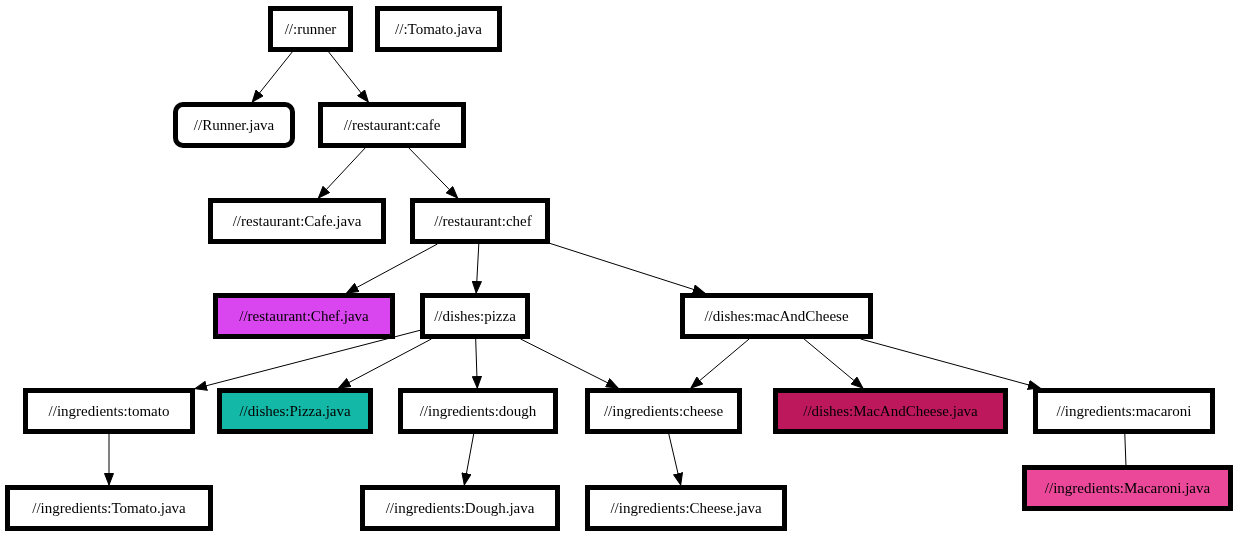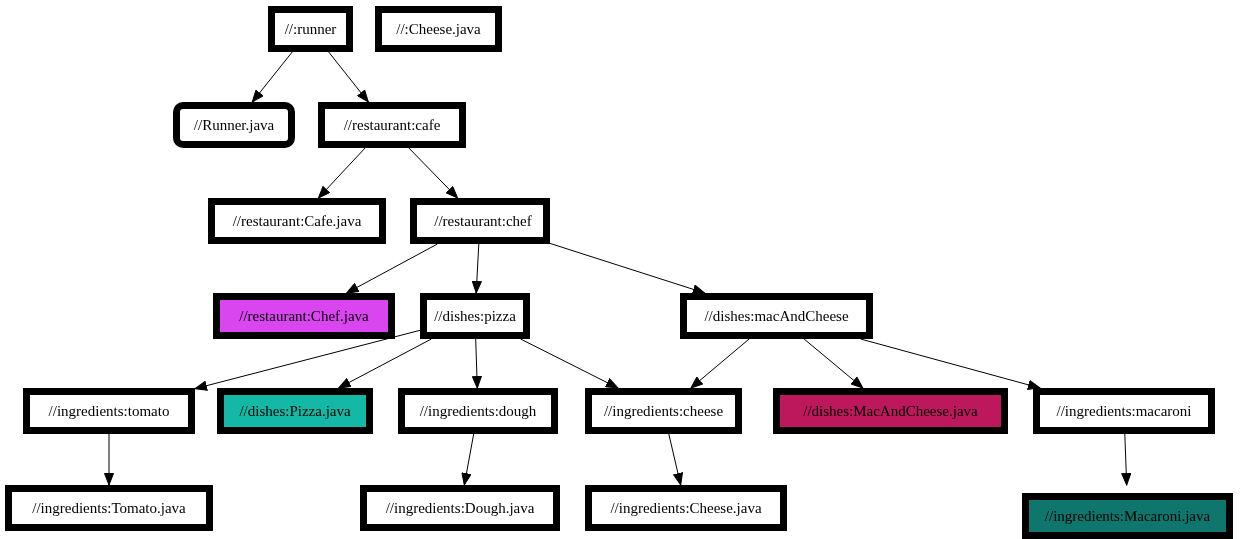--- a/index.html
+++ b/index.html
@@ -17,21 +17,21 @@
   }
   .edges {
     position: absolute;
     left: 0;
     top: 0;
     pointer-events: none;
   }
   .node {
     position: absolute;
     box-sizing: border-box;
-    border: 7px solid #be185d;
+    border: 5px solid #be185d;
     background: #ffffff;
     display: flex;
     align-items: center;
     justify-content: center;
     white-space: nowrap;
     font-size: 15px;
     color: #000000;
     line-height: 1;
   }
   .node span {
@@ -66,21 +66,21 @@
       <line x1="109.0" y1="434.0" x2="109.0" y2="485.0" stroke="#000000" stroke-width="1" marker-end="url(#arrowhead)"></line>
       <line x1="473.7" y1="434.0" x2="464.3" y2="485.0" stroke="#000000" stroke-width="1" marker-end="url(#arrowhead)"></line>
       <line x1="668.8" y1="434.0" x2="680.7" y2="485.0" stroke="#000000" stroke-width="1" marker-end="url(#arrowhead)"></line>
       <line x1="1124.8" y1="434.0" x2="1126.7" y2="485.0" stroke="#000000" stroke-width="1" marker-end="url(#arrowhead)"></line>
     </svg>
 
 <div class="node" style="left: 268px; top: 6px; width: 85px; height: 46px; border-color: rgb(0, 0, 0); background: rgb(255, 255, 255);">
       <span>//:runner</span>
     </div>
     <div class="node" style="left: 375px; top: 6px; width: 127px; height: 46px; border-color: rgb(0, 0, 0); background: rgb(255, 255, 255);">
-      <span>//:Cheese.java</span>
+      <span>//:Tomato.java</span>
     </div>
     <div class="node" style="left: 173px; top: 102px; width: 122px; height: 46px; border-color: rgb(0, 0, 0); background: rgb(255, 255, 255); border-radius: 10px;">
       <span>//Runner.java</span>
     </div>
     <div class="node" style="left: 318px; top: 102px; width: 148px; height: 46px; border-color: rgb(0, 0, 0); background: rgb(255, 255, 255);">
       <span>//restaurant:cafe</span>
     </div>
     <div class="node" style="left: 208px; top: 198px; width: 178px; height: 46px; border-color: rgb(0, 0, 0); background: rgb(255, 255, 255);">
       <span>//restaurant:Cafe.java</span>
     </div>
@@ -116,16 +116,16 @@
     </div>
     <div class="node" style="left: 5px; top: 485px; width: 208px; height: 46px; border-color: rgb(0, 0, 0); background: rgb(255, 255, 255);">
       <span>//ingredients:Tomato.java</span>
     </div>
     <div class="node" style="left: 360px; top: 485px; width: 200px; height: 46px; border-color: rgb(0, 0, 0); background: rgb(255, 255, 255);">
       <span>//ingredients:Dough.java</span>
     </div>
     <div class="node" style="left: 585px; top: 485px; width: 202px; height: 46px; border-color: rgb(0, 0, 0); background: rgb(255, 255, 255);">
       <span>//ingredients:Cheese.java</span>
     </div>
-    <div class="node" style="left: 1022px; top: 493px; width: 211px; height: 46px; border-color: rgb(0, 0, 0); background: #0f766e;">
+    <div class="node" style="left: 1022px; top: 465px; width: 211px; height: 46px; border-color: rgb(0, 0, 0); background: #ec4899;">
       <span>//ingredients:Macaroni.java</span>
     </div>
   </div>
 
 </body></html>

